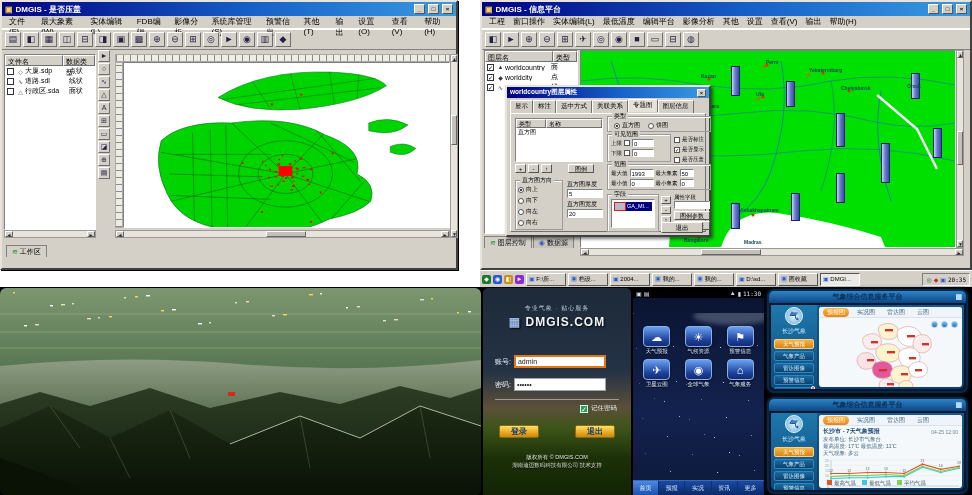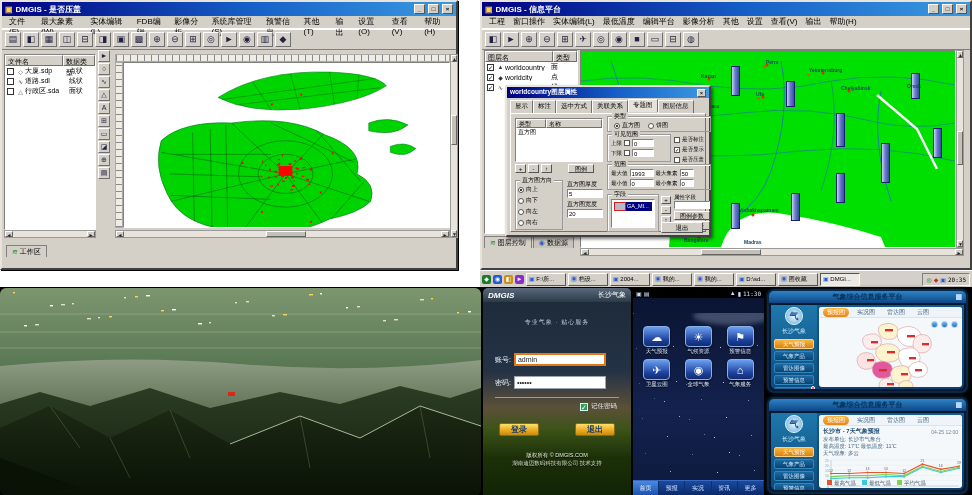--- a/index.html
+++ b/index.html
@@ -677,27 +677,26 @@
       </g>
       <g stroke="#8fa07a" stroke-width="0.6" fill="none" opacity="0.5">
         <path d="M50,118 L80,160 M110,150 L130,190 M170,122 L190,170 M300,128 L310,180 M420,118 L430,170"></path>
       </g>
       <path d="M0,170 L80,200 L0,207 Z" fill="#0a1206"></path>
       <rect x="228" y="104" width="7" height="4" fill="#d82818"></rect>
     </svg>
   </div>
 
   <div class="abs login" style="left:483px;top:288px;width:148px;height:207px;">
-    <div class="bar">
-      <span style="font-style:italic;font-weight:bold;">DMGIS</span>
-      <span style="flex:1;"></span>
-      <span style="font-size:7px;">长沙气象</span>
-    </div>
     <div style="text-align:center;margin-top:16px;">
       <div style="font-size:6px;color:#bcc8d8;letter-spacing:1px;">专业气象 · 贴心服务</div>
+      <div style="font-size:12px;color:#f0f4fa;font-weight:bold;letter-spacing:1px;text-shadow:1px 1px 2px #000;margin-top:2px;">
+        <span style="color:#9ab8e0;">▦</span>
+        <span>DMGIS.COM</span>
+      </div>
     </div>
     <div style="display:flex;align-items:center;gap:3px;margin:26px 0 0 12px;">
       <span style="font-size:7px;color:#e8eef6;">账号:</span>
       <input class="lg-input" value="admin" style="">
     </div>
     <div style="display:flex;align-items:center;gap:3px;margin:10px 0 0 12px;">
       <span style="font-size:7px;color:#e8eef6;">密码:</span>
       <input class="lg-input plain" type="password" value="••••••" style="">
     </div>
     <div style="margin:8px 12px 0 12px;border-top:1px solid rgba(255,255,255,.45);"></div>

